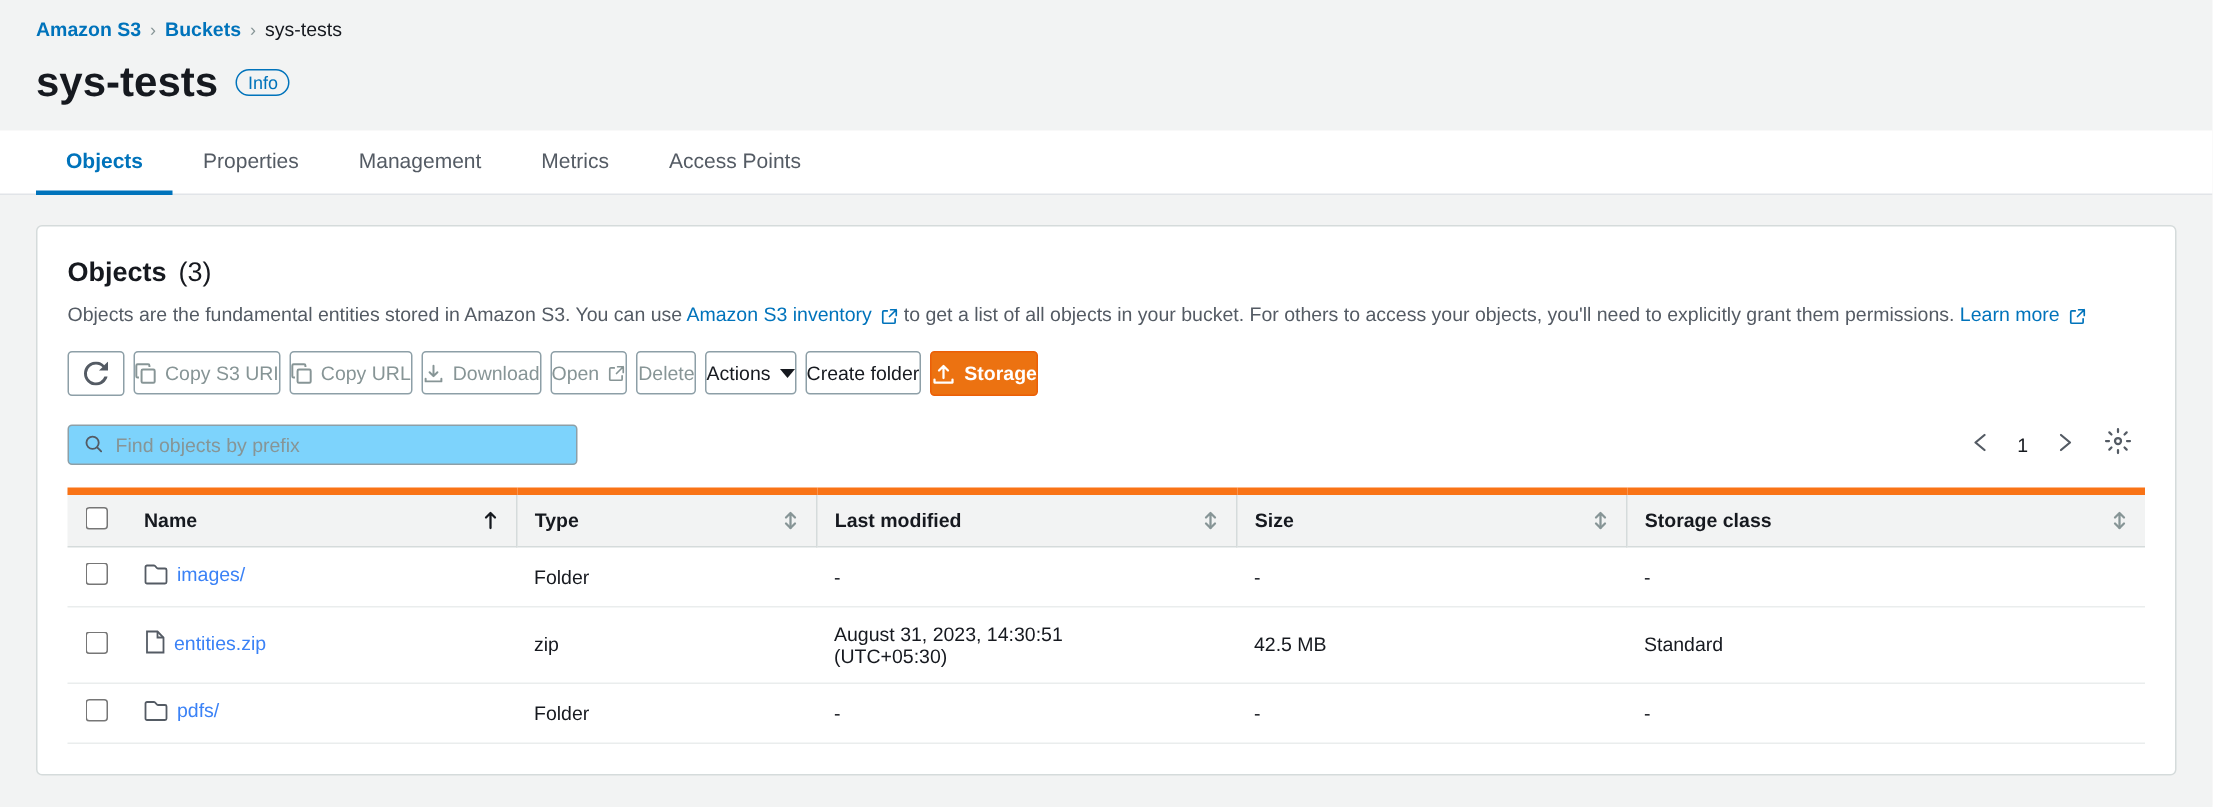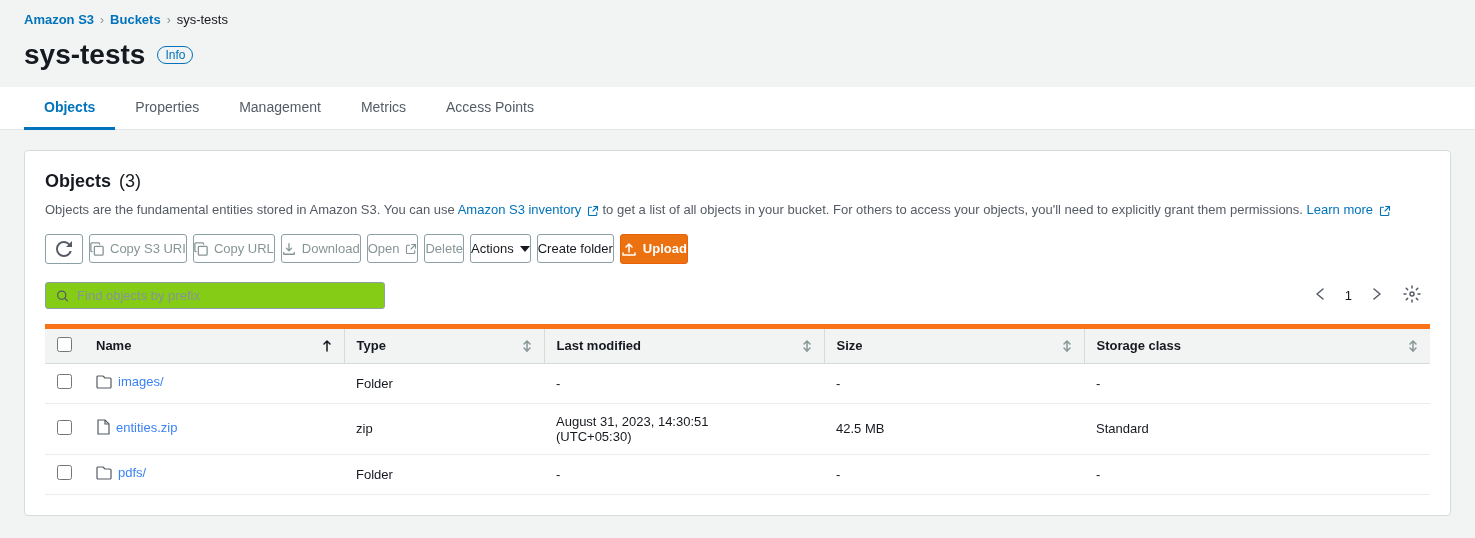--- a/index.html
+++ b/index.html
@@ -154,21 +154,21 @@
       margin-bottom: 12px;
     }
     .search-box {
       display: flex;
       align-items: center;
       border: 1px solid #8d9fa7;
       border-radius: 3px;
       padding: 5px 10px;
       gap: 8px;
       width: 340px;
-      background: #84cc16;
+      background: #7dd3fc;
     }
     .search-box input {
       border: none;
       outline: none;
       font-size: 13px;
       color: #16191f;
       width: 100%;
       background: transparent;
     }
     .search-box input::placeholder { color: #879596; }
@@ -357,21 +357,21 @@
       </button>
 
       <button class="btn">
         <span>Create folder</span>
       </button>
 
       <button class="btn btn-primary">
         <svg width="16" height="16" viewBox="0 0 16 16" fill="none">
           <path d="M8 11V3m0 0L5 6m3-3l3 3M2 12v2h12v-2" stroke="#fff" stroke-width="1.5" stroke-linecap="round" stroke-linejoin="round"></path>
         </svg>
-        <span>Upload</span>
+        <span>Storage</span>
       </button>
     </div>
 
     <div class="search-row">
       <div class="search-box">
         <svg width="14" height="14" viewBox="0 0 16 16" fill="none">
           <circle cx="7" cy="7" r="5" stroke="#545b64" stroke-width="1.5"></circle>
           <path d="M11 11l3 3" stroke="#545b64" stroke-width="1.5" stroke-linecap="round"></path>
         </svg>
         <input type="text" placeholder="Find objects by prefix" style="">

